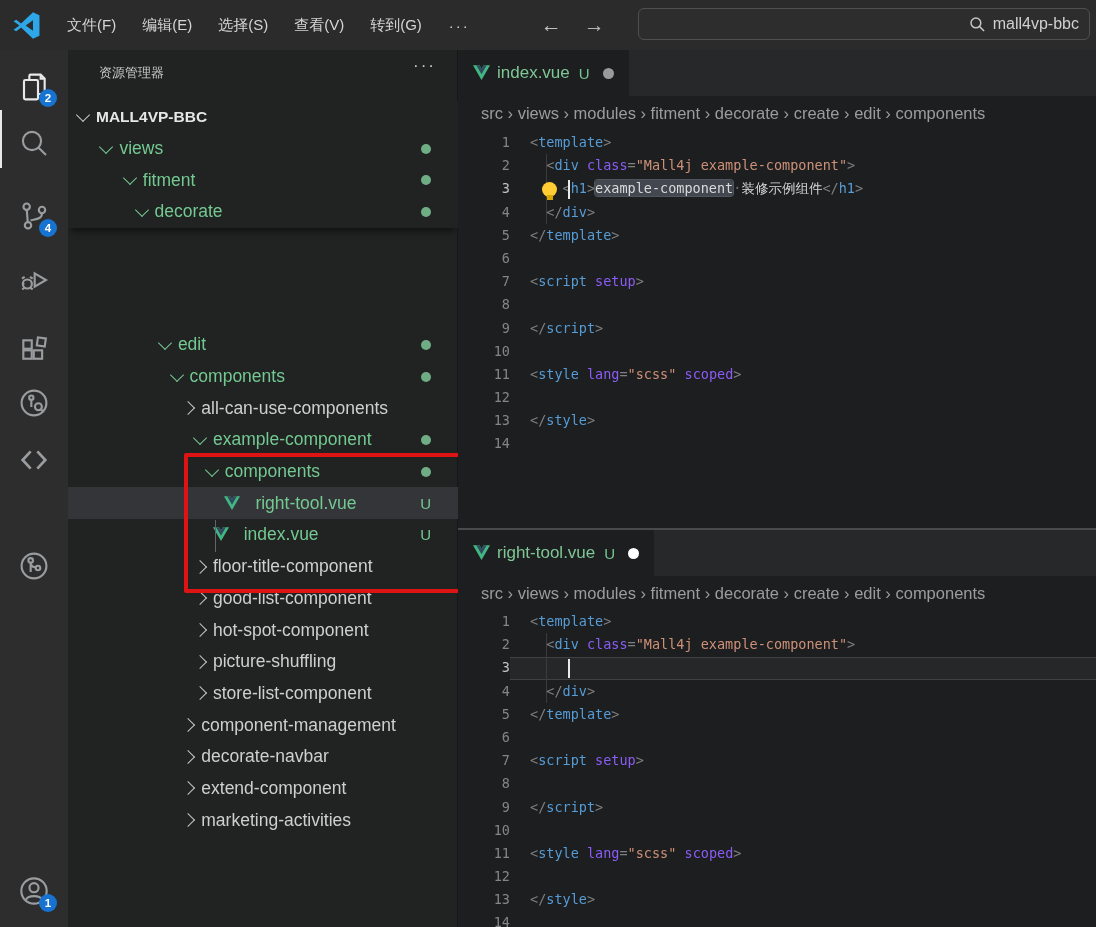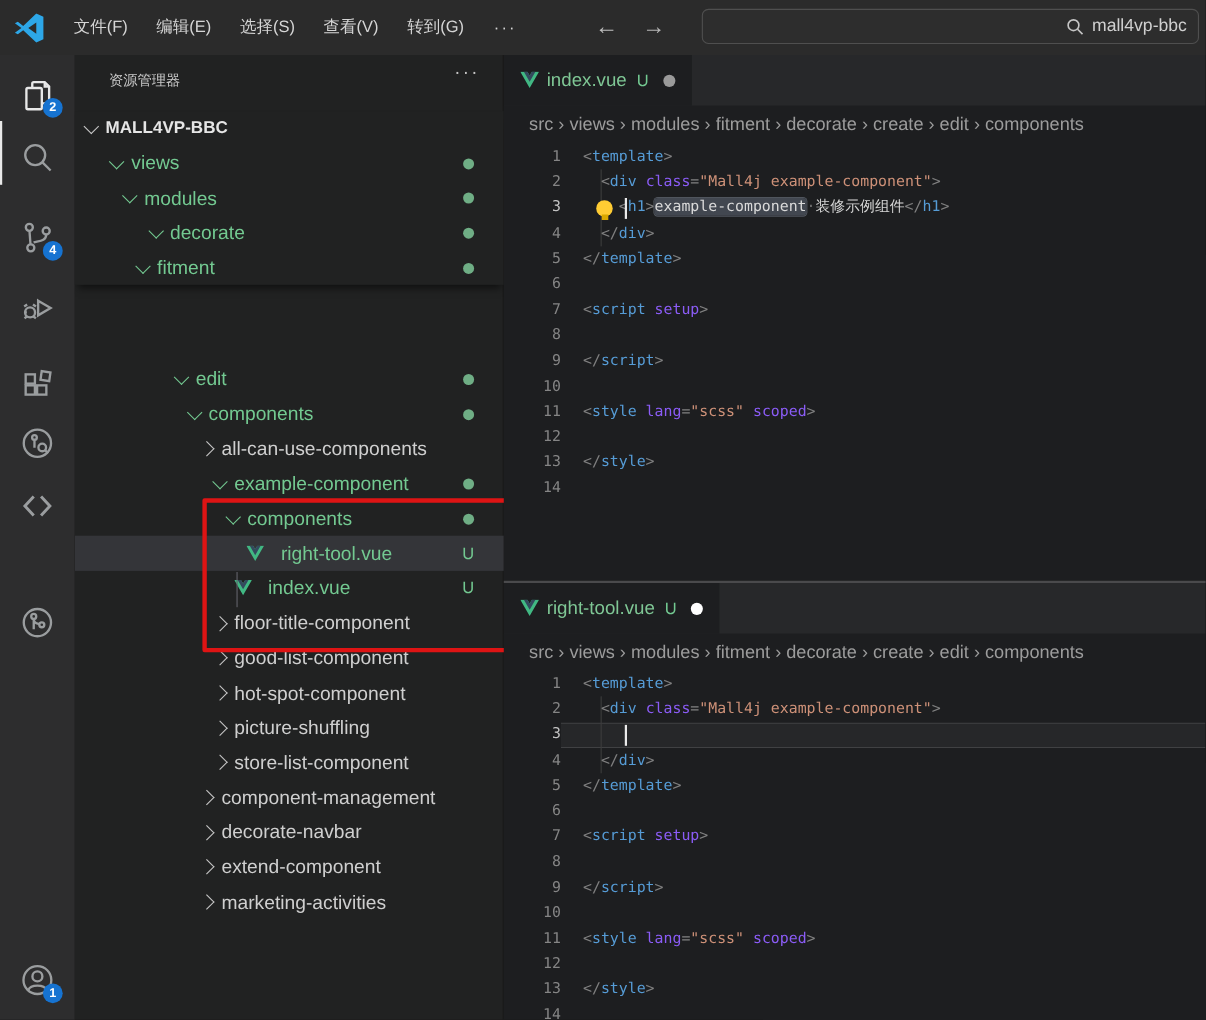--- a/index.html
+++ b/index.html
@@ -204,35 +204,29 @@
         <span class="chev"></span>
         <span class="lbl">MALL4VP-BBC</span>
       </div>
       <div class="trow mod">
         <span style="width:33.4px;flex:none"></span>
         <span class="chev"></span>
         <span class="lbl">views</span>
         <span class="gitdot"></span>
       </div>
       <div class="trow mod">
-        <span style="width:45.1px;flex:none"></span>
-        <span class="chev"></span>
-        <span class="lbl">modules</span>
+        <span style="width:56.8px;flex:none"></span>
+        <span class="chev"></span>
+        <span class="lbl">fitment</span>
         <span class="gitdot"></span>
       </div>
       <div class="trow mod">
         <span style="width:68.5px;flex:none"></span>
         <span class="chev"></span>
         <span class="lbl">decorate</span>
-        <span class="gitdot"></span>
-      </div>
-      <div class="trow mod">
-        <span style="width:56.8px;flex:none"></span>
-        <span class="chev"></span>
-        <span class="lbl">fitment</span>
         <span class="gitdot"></span>
       </div>
     </div>
   <div class="tree abs" id="rows">
       <div class="trow mod">
         <span style="width:91.9px;flex:none"></span>
         <span class="chev"></span>
         <span class="lbl">edit</span>
         <span class="gitdot"></span>
       </div>

